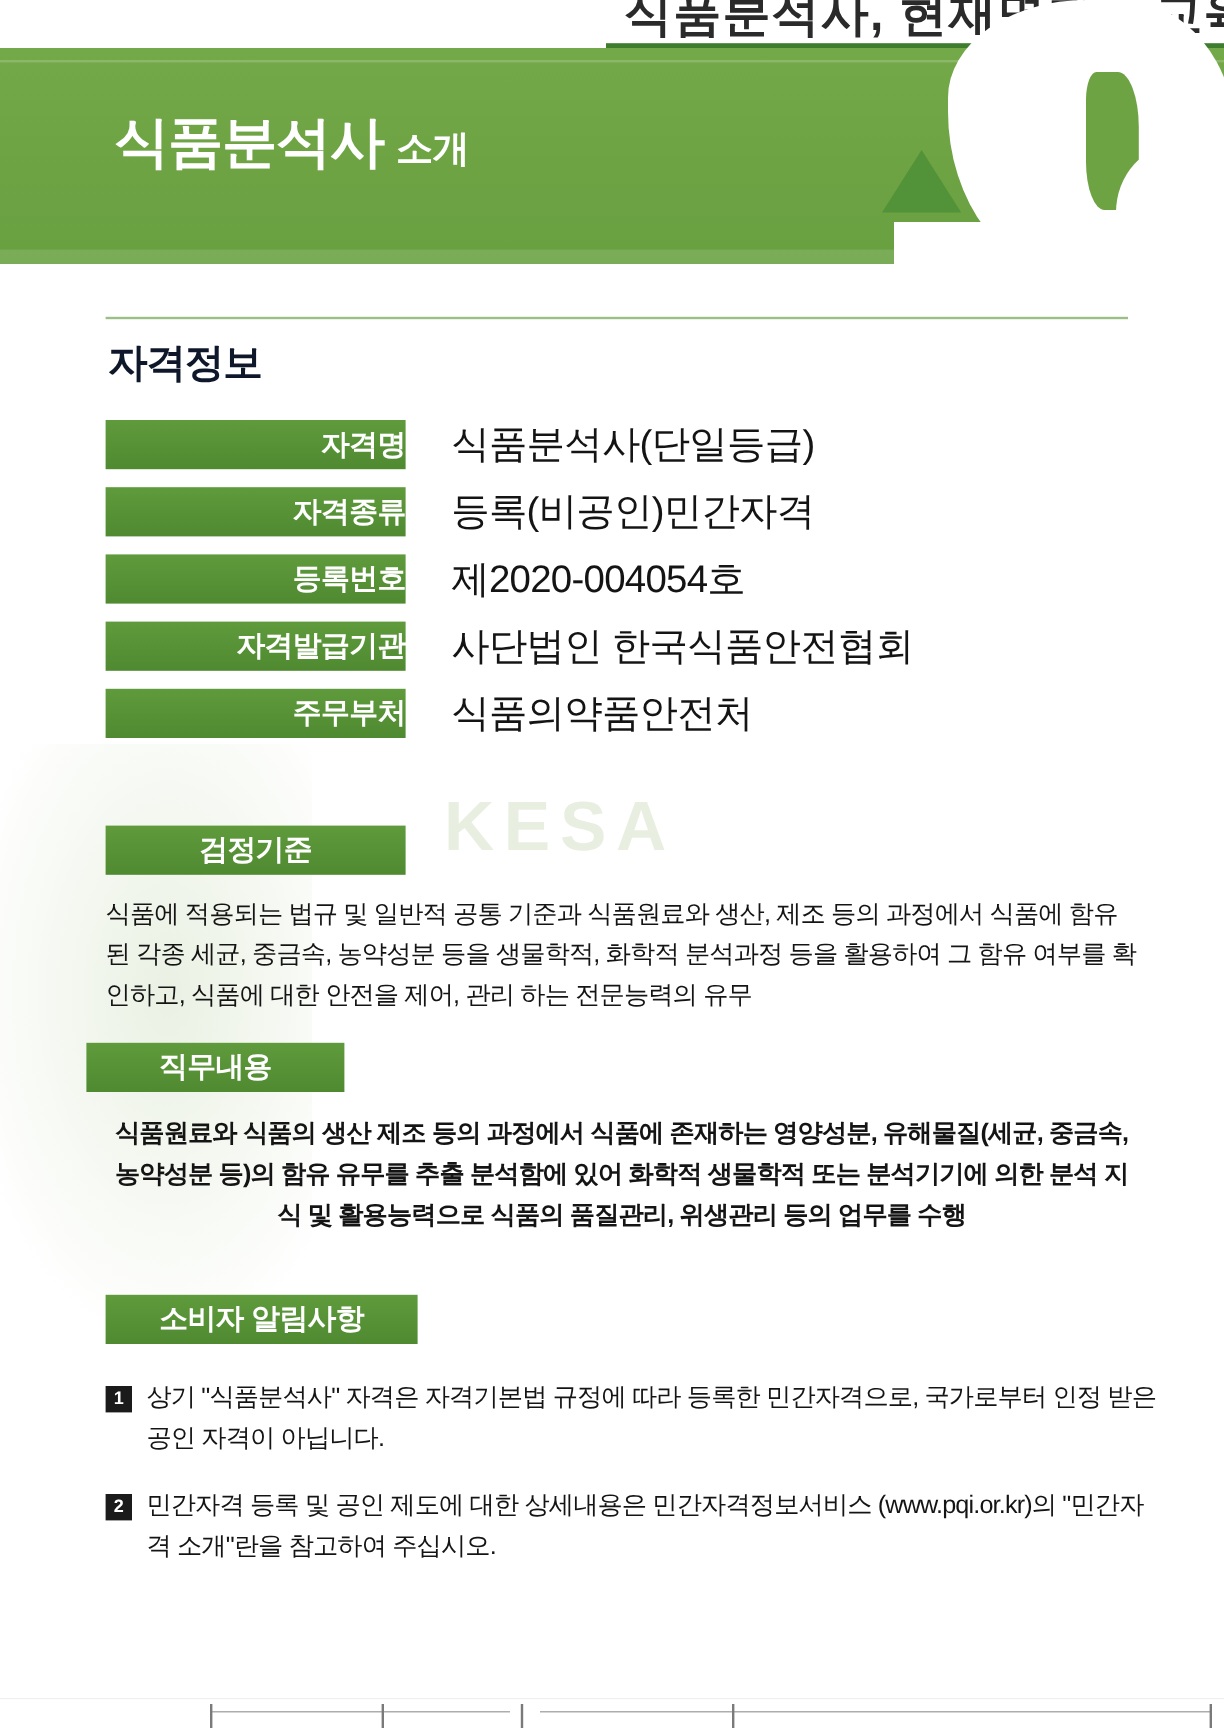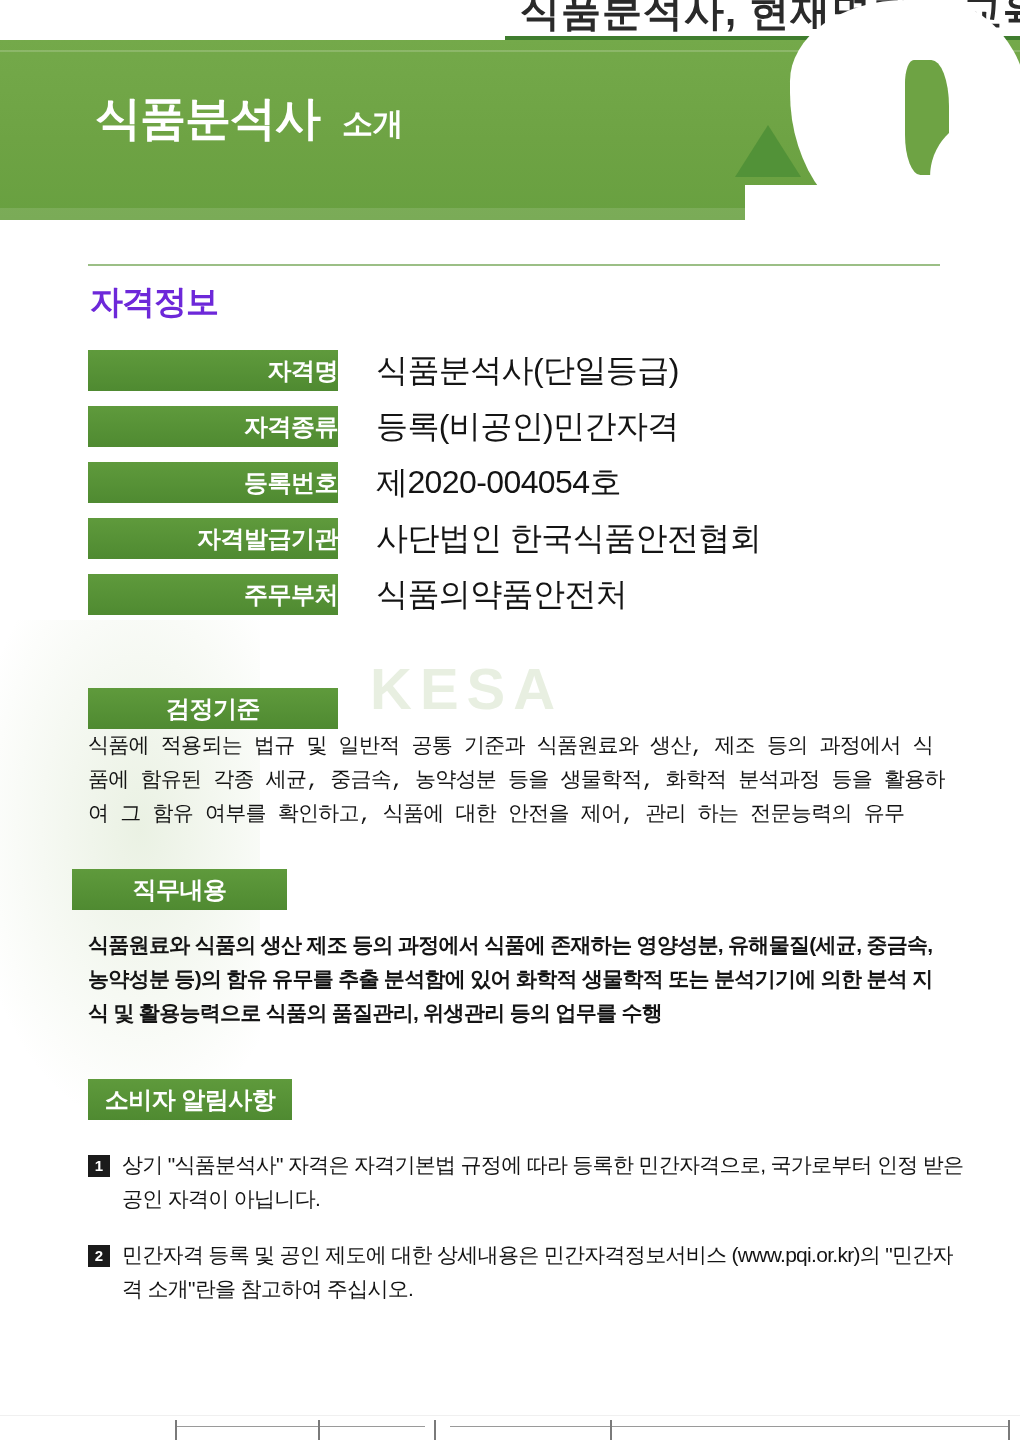--- a/index.html
+++ b/index.html
@@ -75,21 +75,21 @@
     top: 95px;
     font-size: 46px;
     font-weight: bold;
     color: #ffffff;
     letter-spacing: -1px;
     line-height: 1;
   }
   .header-title .sub {
     font-size: 31px;
     font-weight: bold;
-    margin-left: 22px;
+    margin-left: 10px;
     letter-spacing: -0.5px;
   }
   .header-triangle {
     position: absolute;
     left: 735px;
     top: 85px;
     width: 0; height: 0;
     border-left: 33px solid transparent;
     border-right: 33px solid transparent;
     border-bottom: 52px solid #4e8f36;
@@ -168,21 +168,21 @@
     width: 852px;
     height: 2px;
     background: #9bbf86;
   }
   .section-heading {
     position: absolute;
     left: 90px;
     top: 40px;
     font-size: 33px;
     font-weight: bold;
-    color: #6d28d9;
+    color: #0f172a;
     letter-spacing: -1px;
   }
 
   
   .info-table {
     position: absolute;
     left: 88px;
     top: 110px;
     width: 860px;
   }
@@ -218,33 +218,33 @@
     line-height: 41px;
     background: linear-gradient(180deg, #5f9a3c 0%, #4f8a31 100%);
     color: #ffffff;
     font-size: 24px;
     font-weight: bold;
     text-align: center;
     letter-spacing: -0.5px;
   }
   .pill-criteria { left: 88px; top: 448px; width: 250px; }
   .pill-duty     { left: 72px; top: 629px; width: 215px; text-align: center; }
-  .pill-notice   { left: 88px; top: 839px; width: 204px; }
+  .pill-notice   { left: 88px; top: 839px; width: 260px; }
 
   .para {
     position: absolute;
     left: 88px;
     width: 860px;
     font-size: 21px;
     line-height: 34px;
     color: #141414;
     letter-spacing: -0.7px;
   }
-  .para-criteria { top: 490px; font-family: Liberation Mono, monospace; }
-  .para-duty { top: 688px; font-weight: bold; }
+  .para-criteria { top: 505px; }
+  .para-duty { top: 688px; font-weight: bold; text-align: center; }
 
   
   .notices {
     position: absolute;
     left: 88px;
     top: 908px;
     width: 880px;
   }
   .notice-item {
     display: flex;

